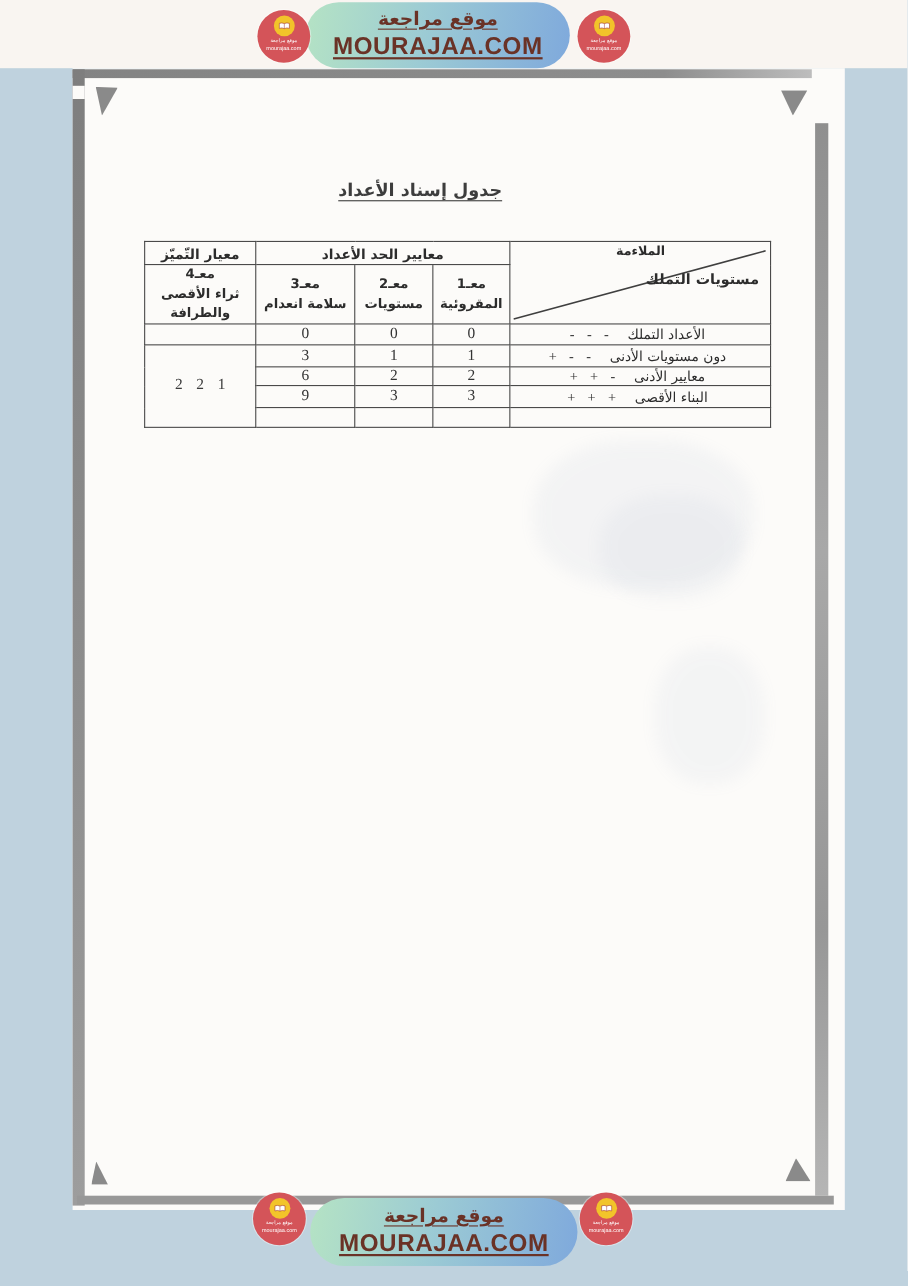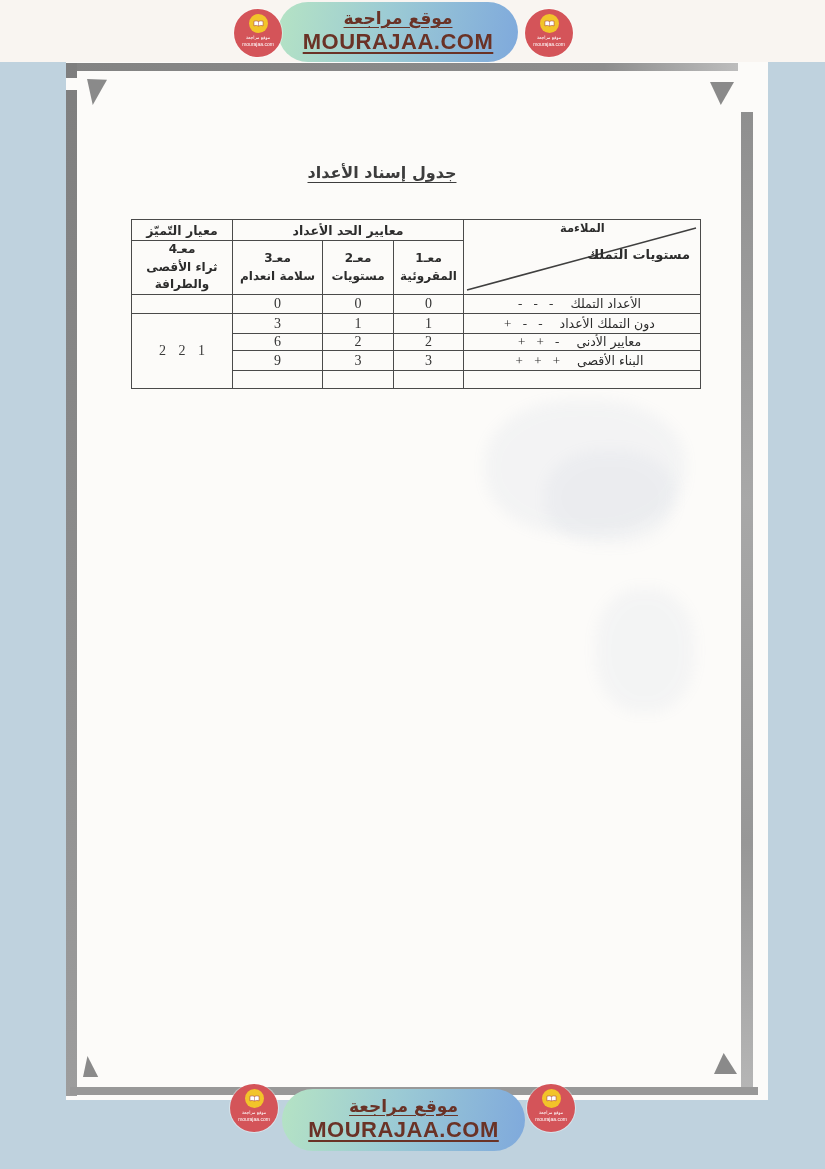--- a/index.html
+++ b/index.html
@@ -132,21 +132,21 @@
       <span>الأعداد التملك</span>
       <span class="signs">- - -</span>
     </td>
   </tr>
   <tr style="height:20px">
     <td class="exc-val" rowspan="4">2 2 1</td>
     <td class="num">3</td>
     <td class="num">1</td>
     <td class="num">1</td>
     <td class="lvl">
-      <span>دون التملك الأعداد</span>
+      <span>دون مستويات الأدنى</span>
       <span class="signs">+ - -</span>
     </td>
   </tr>
   <tr style="height:17px">
     <td class="num">6</td>
     <td class="num">2</td>
     <td class="num">2</td>
     <td class="lvl">
       <span>معايير الأدنى</span>
       <span class="signs">+ + -</span>

